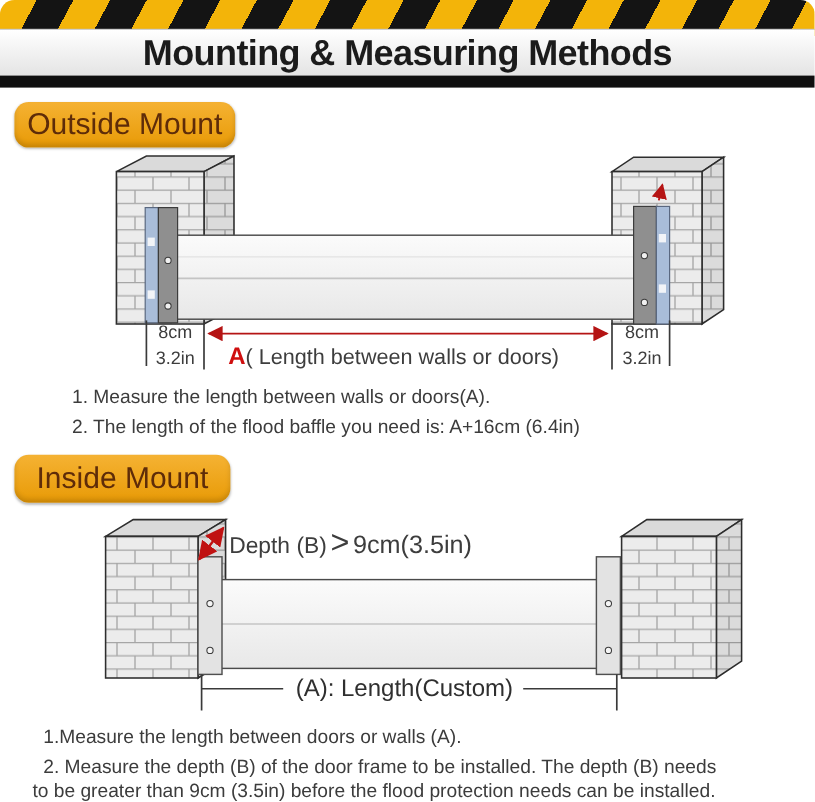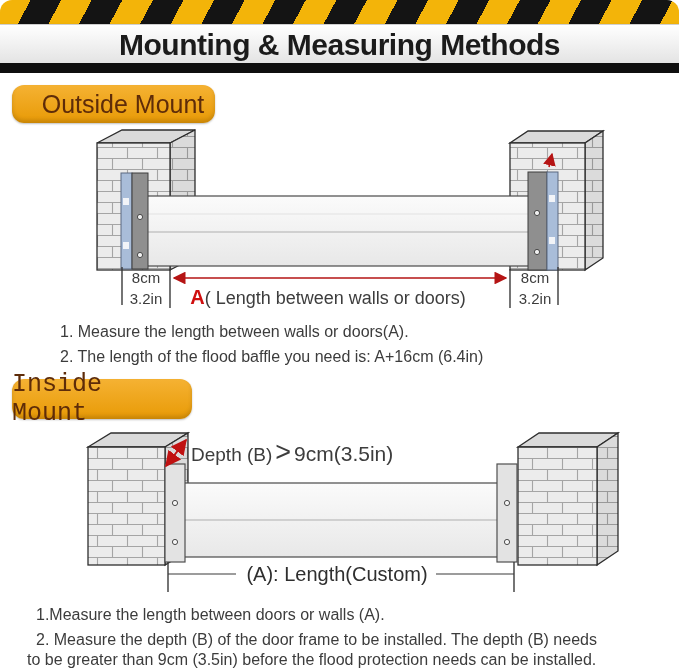--- a/index.html
+++ b/index.html
@@ -24,22 +24,22 @@
   }
   .black-bar{position:absolute;top:63px;left:0;width:679px;height:10px;background:#0f0f0f;}
   
   .mount-pill{
     position:absolute;left:12px;border-radius:12px;
     background:linear-gradient(#f5b233,#e89a06);
     color:#5e2c09;font-size:25px;
     display:flex;align-items:center;justify-content:center;
     box-shadow:inset 0 -3px 4px rgba(0,0,0,.15),0 1px 2px rgba(0,0,0,.25);
   }
-  .pill-outside{top:85px;width:184px;height:38px;padding-left:19px;}
-  .pill-inside{top:379px;width:180px;height:40px;font-family:Liberation Mono, monospace;}
+  .pill-outside{top:85px;width:184px;height:38px;}
+  .pill-inside{top:379px;width:180px;height:40px;}
   
   .diagram{position:absolute;left:0;}
   
   .abs{position:absolute;white-space:nowrap;}
   .dim{font-size:15px;text-align:center;color:#3d3d3d;}
   .arrow-label{left:156px;top:286px;width:344px;text-align:center;font-size:18px;}
   .arrow-label .a-bold{color:#cf0f0f;font-weight:700;font-size:20px;}
   .step{font-size:16px;color:#3c3c3c;}
   .depth-note{left:191px;top:437px;display:flex;align-items:baseline;color:#3d3d3d;}
   .depth-note .prefix{font-size:19px;}

